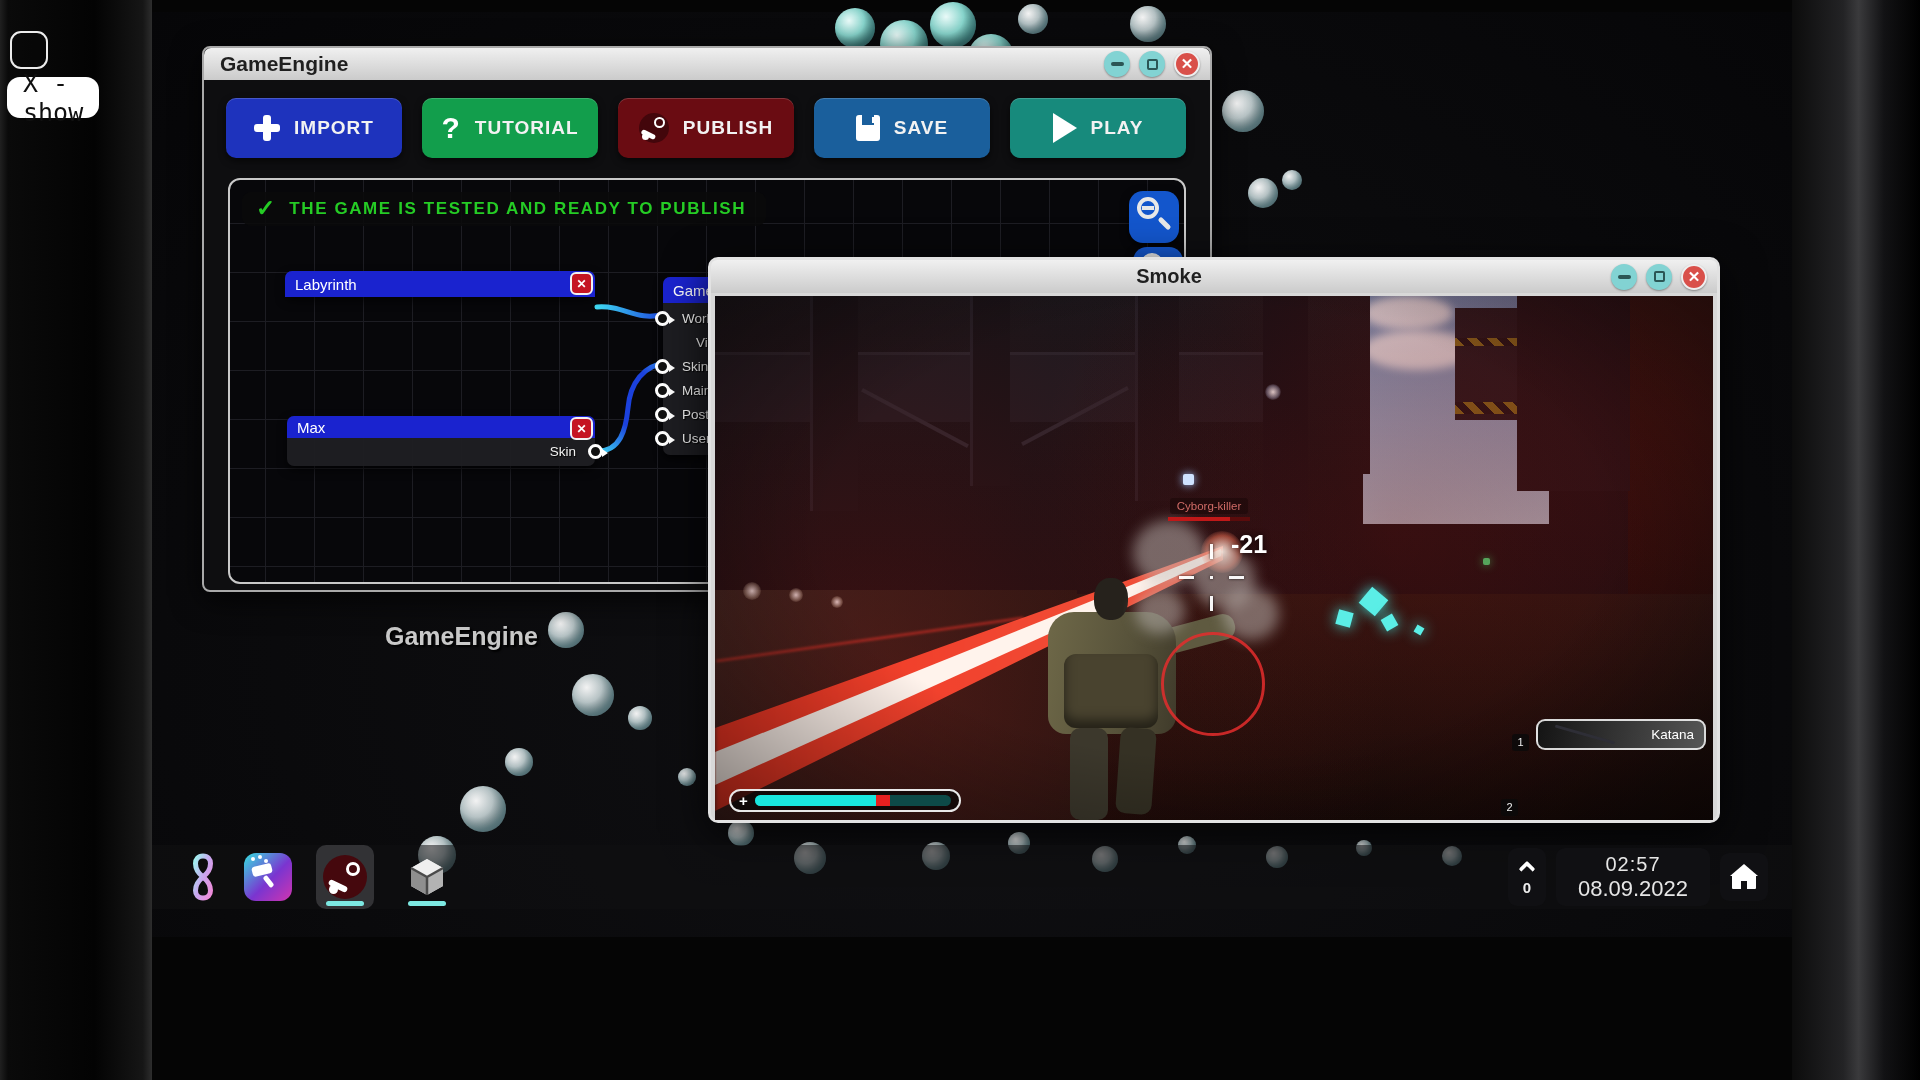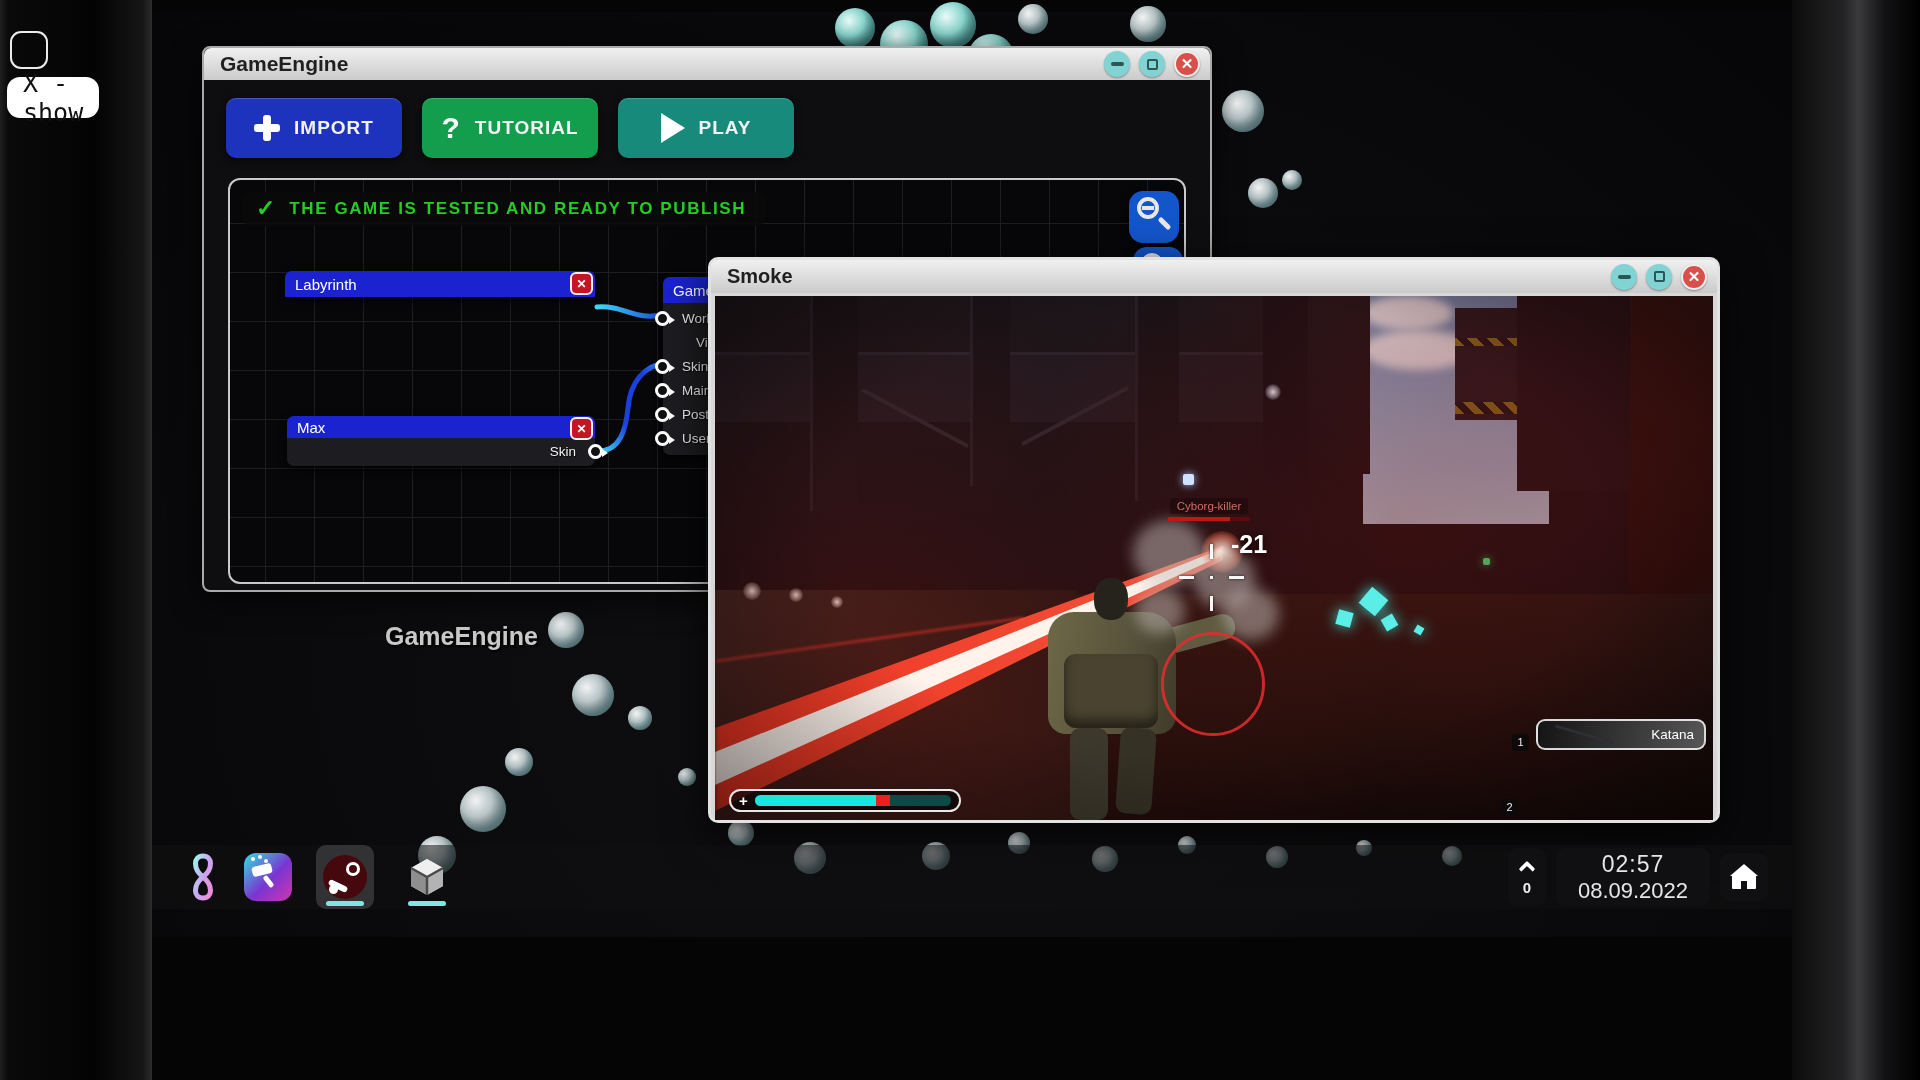--- a/index.html
+++ b/index.html
@@ -118,21 +118,21 @@
   .node.labyrinth .io-row.out { top:3px; }
   .node.max { left:57px; top:236px; width:308px; }
   .node.max .node-hd { height:22px; }
   .node.max .node-body { padding:1px 0 3px; }
   .node.game { left:433px; top:97px; width:130px; }
 
   
   .smoke-win { position:absolute; left:708px; top:257px; width:1012px; height:566px; z-index:10;
     border-radius:10px; background:#d8d8d8; border:3px solid #e2e2e2;
     box-shadow:0 12px 44px rgba(0,0,0,.8); }
-  .smoke-win .titlebar { height:33px; border-radius:6px 6px 0 0; }
+  .smoke-win .titlebar { height:33px; border-radius:6px 6px 0 0;text-align:center; }
   .smoke-win .title { font-size:20px; }
   .scene { position:absolute; left:4px; top:36px; width:998px; height:524px; overflow:hidden;
     background:linear-gradient(#14141a,#0b0b0e); }
   .scene > div { position:absolute; }
   .sky  { left:648px; top:0; width:186px; height:228px;
     background:linear-gradient(180deg,#6f93bd,#9db9d8 55%,#bdd2e2); }
   .cloud { background:rgba(255,255,255,.85); border-radius:50%; filter:blur(4px); }
   .sky2 { left:860px; top:42px; width:58px; height:92px;
     background:linear-gradient(#7fa2c8,#aac2da); opacity:.9; }
   .rock-right { left:913px; top:0; width:85px; height:524px;
@@ -248,21 +248,21 @@
   .steam-circle .s-dot { position:absolute; left:6px; bottom:5px; width:9px; height:9px;
     background:#fff; border-radius:50%; }
   .tb-right { margin-left:auto; display:flex; align-items:center; gap:10px; }
   .notif-btn { width:38px; height:58px; background:#101013; border-radius:9px; display:flex;
     flex-direction:column; align-items:center; justify-content:center; gap:4px; cursor:pointer; }
   .chev-up { width:12px; height:12px; border-left:4px solid #fff; border-top:4px solid #fff;
     transform:rotate(45deg); margin-top:5px; border-radius:2px; }
   .notif-btn .cnt { color:#eee; font-size:15px; font-weight:bold; }
   .clock { width:154px; height:58px; background:#101013; border-radius:9px; display:flex;
     flex-direction:column; align-items:center; justify-content:center; color:#e6e6e6; cursor:pointer; }
-  .clock .time { font-size:23px; letter-spacing:1px; }
+  .clock .time { font-size:20px; letter-spacing:1px; }
   .clock .date { font-size:22px; }
   .home-btn { width:48px; height:48px; background:#101013; border-radius:9px; display:flex;
     align-items:center; justify-content:center; cursor:pointer; }
   .home-ic { position:relative; width:24px; height:14px; background:#fff; border-radius:1px; margin-top:9px; }
   .home-ic::before { content:""; position:absolute; left:-2px; top:-11px; width:0; height:0;
     border-left:14px solid transparent; border-right:14px solid transparent; border-bottom:12px solid #fff; }
   .home-ic::after { content:""; position:absolute; left:9px; bottom:0; width:6px; height:8px; background:#101013; }
 
   
   .hint { position:absolute; left:0; top:0; z-index:30; }
@@ -331,20 +331,32 @@
 
     <div class="ge-toolbar">
       <button class="tbtn import">
         <span class="ico-plus"></span>
         <span>IMPORT</span>
       </button>
       <button class="tbtn tutorial">
         <span class="ico-q">?</span>
         <span>TUTORIAL</span>
       </button>
+      <button class="tbtn publish">
+        <span class="steam-logo maroon">
+          <span class="s-ring"></span>
+          <span class="s-bar"></span>
+          <span class="s-dot"></span>
+        </span>
+        <span>PUBLISH</span>
+      </button>
+      <button class="tbtn save">
+        <span class="ico-floppy"></span>
+        <span>SAVE</span>
+      </button>
       <button class="tbtn play">
         <span class="ico-play"></span>
         <span>PLAY</span>
       </button>
     </div>
 
     <div class="graph">
       <div class="status-pill">
         <span class="chk">✓</span>
         <span class="txt">THE GAME IS TESTED AND READY TO PUBLISH</span>

